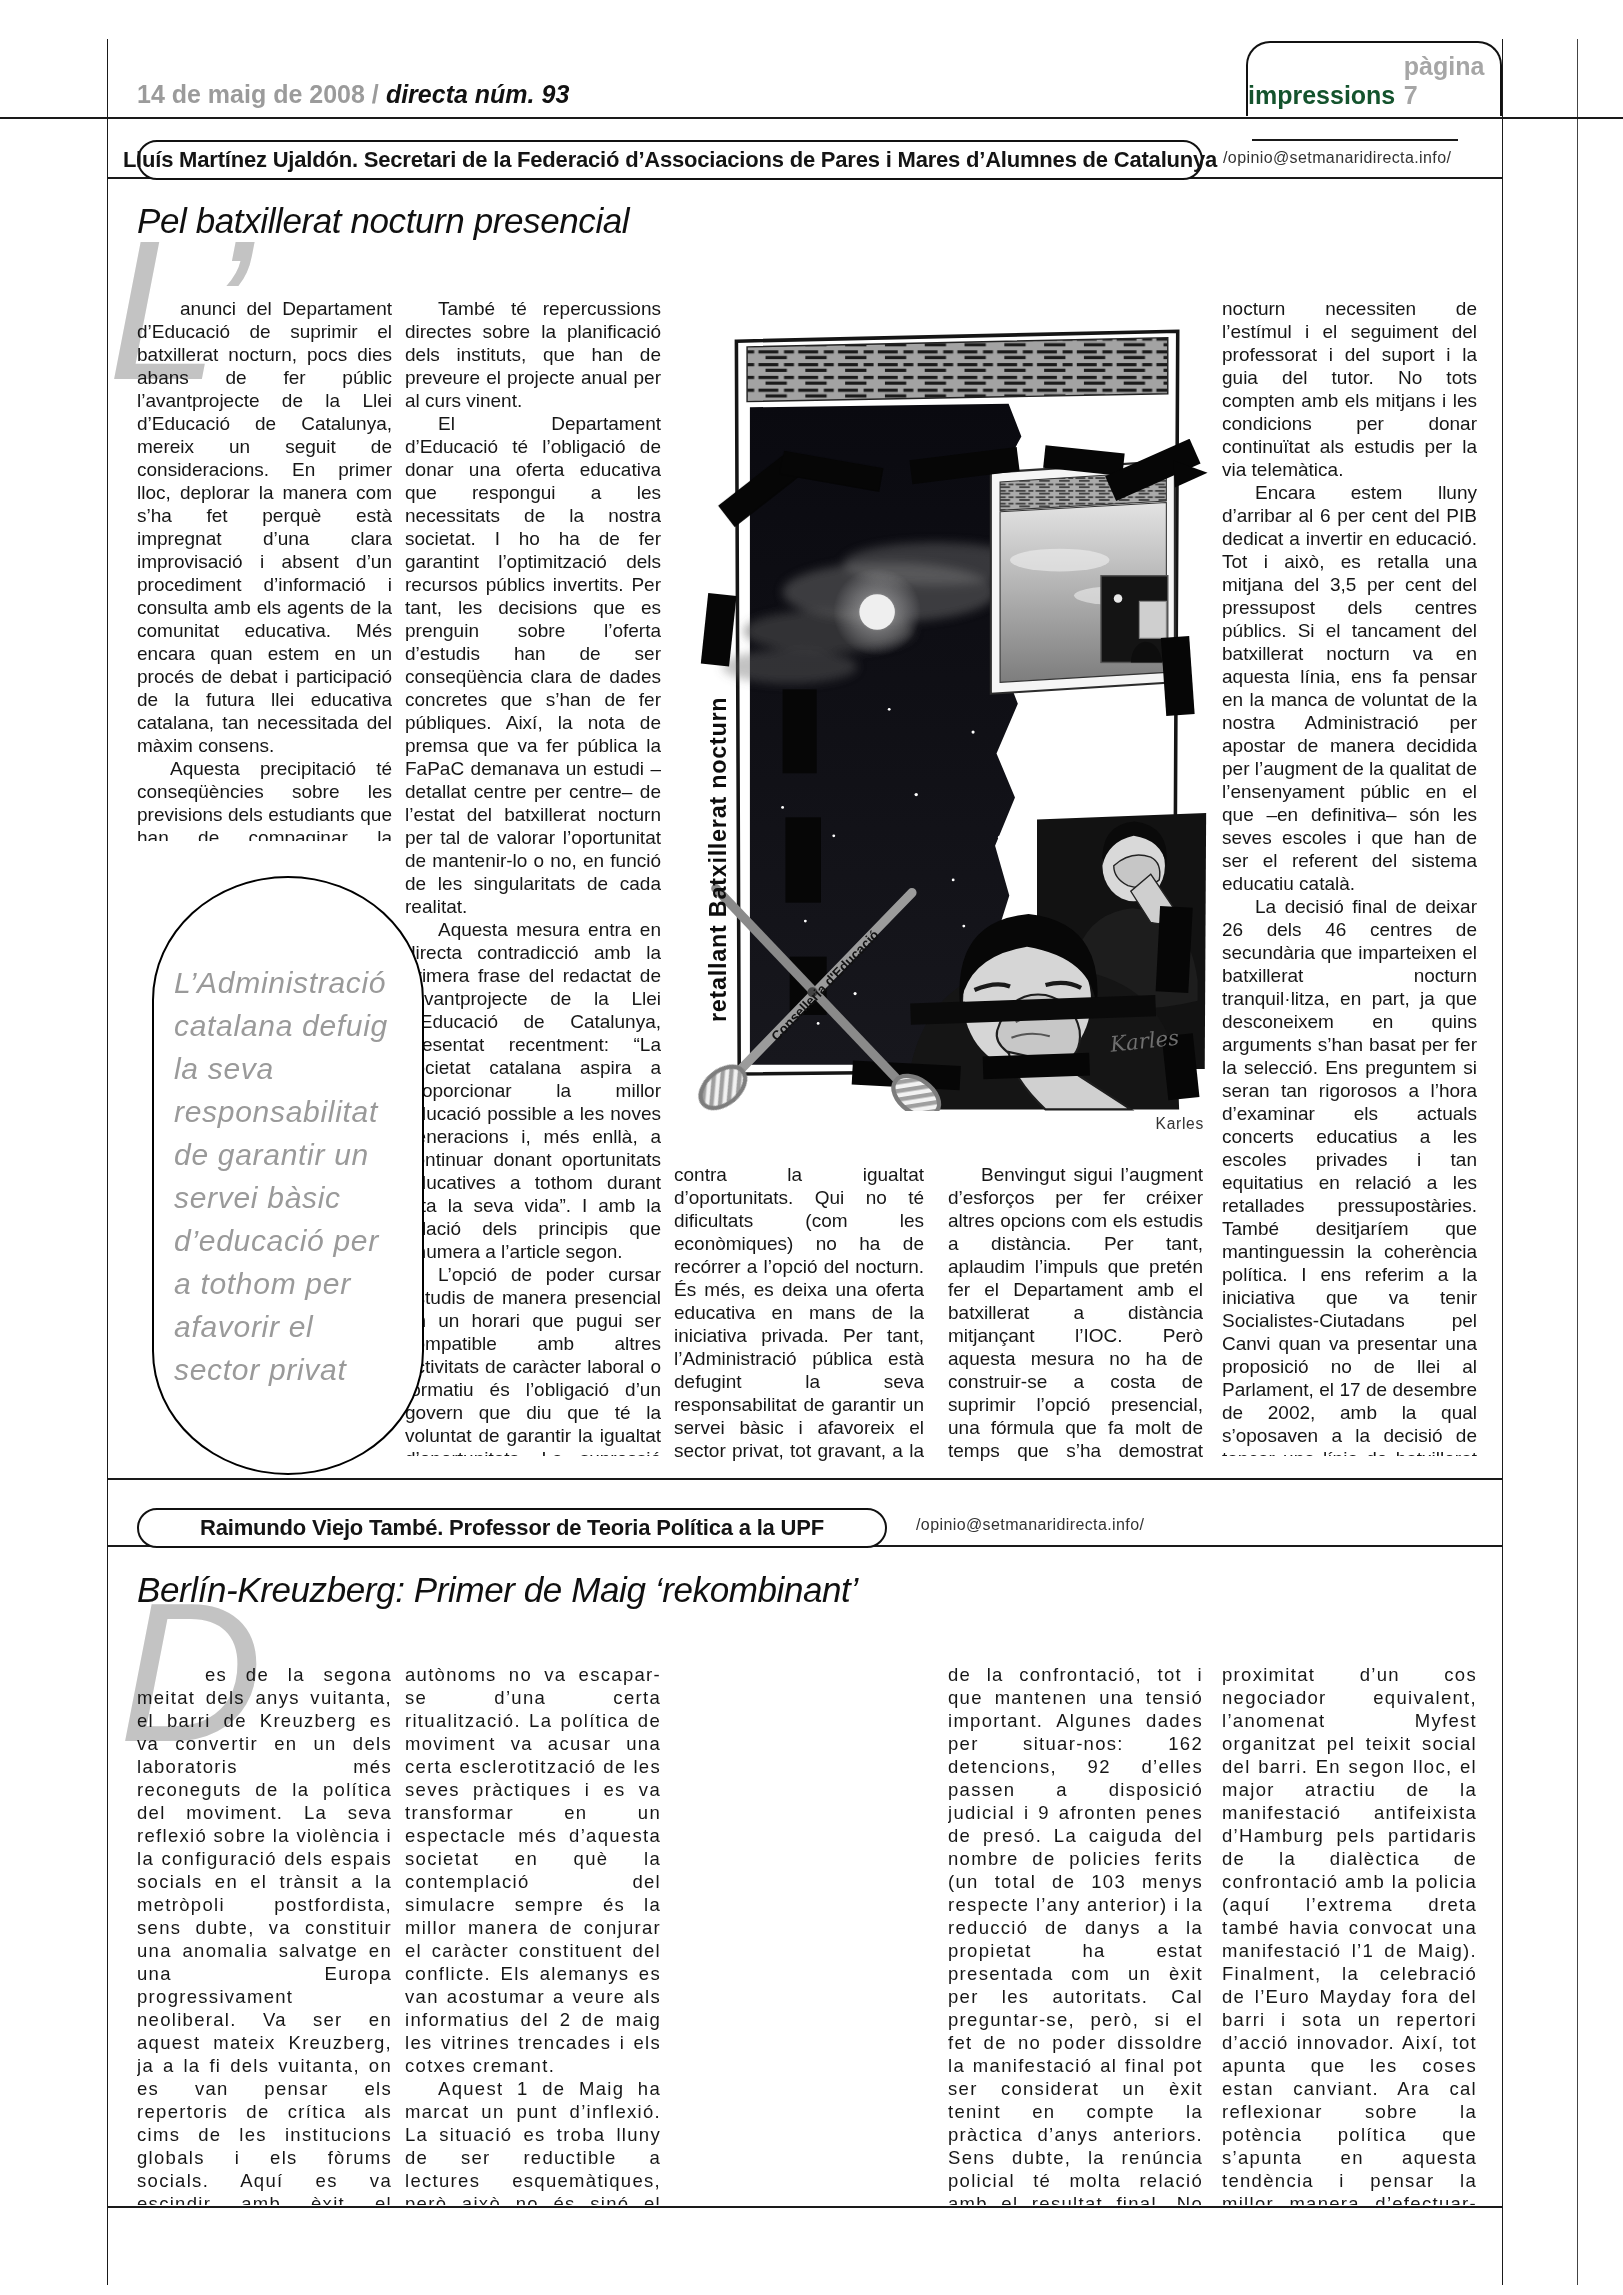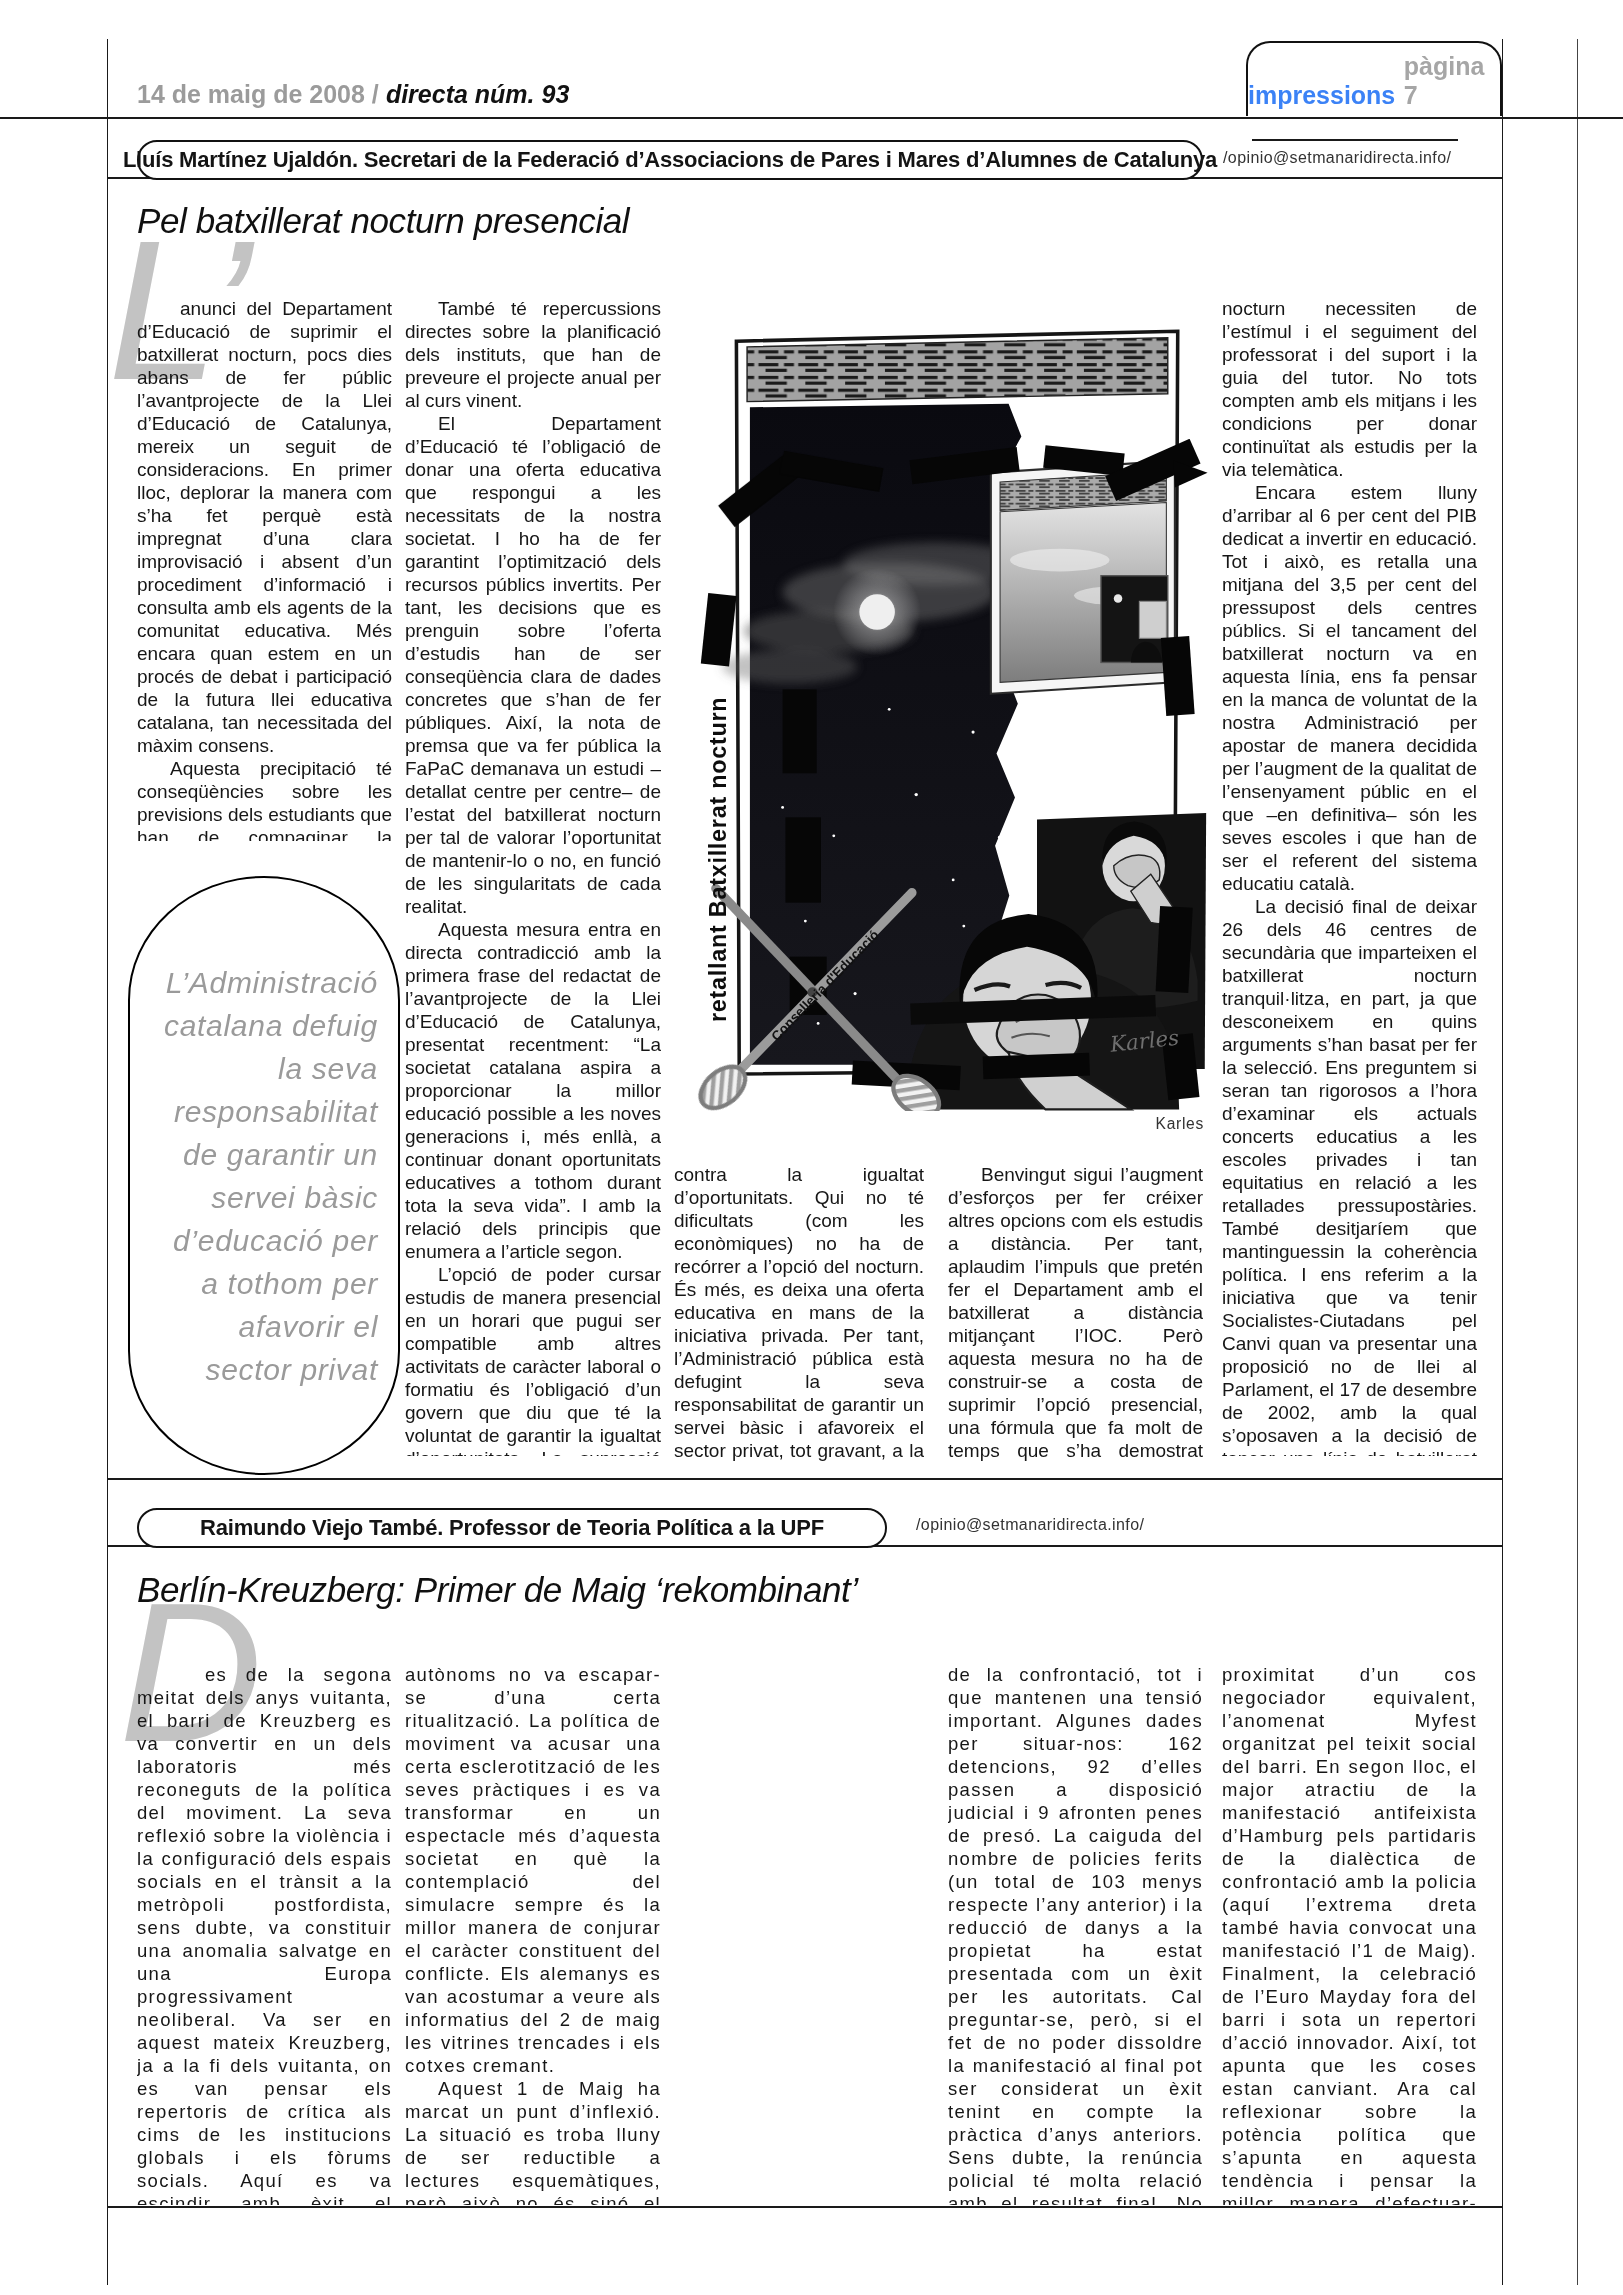--- a/index.html
+++ b/index.html
@@ -13,21 +13,21 @@
   
   .masthead{position:absolute; left:137px; top:80px; font-size:25px; font-weight:bold; letter-spacing:0;}
   .masthead .date{color:#9b9b9b;}
   .masthead .issue{color:#111; font-style:italic; margin-left:7.1px;}
   .section-tab{
     position:absolute; left:1246px; top:41px; width:256px; height:75px;
     border:2.8px solid #111; border-bottom:none; border-radius:24px 24px 0 0;
     display:flex; align-items:flex-end; justify-content:center; padding-bottom:5.7px; box-sizing:border-box;
     background:#fff; font-size:25px; font-weight:bold;
   }
-  .section-tab .sec{color:#3b82f6;}
+  .section-tab .sec{color:#14532d;}
   .section-tab .pg{color:#a6a6a6; margin-left:8.5px;}
 
   
   .pill{
     position:absolute; height:40px; border:2.8px solid #111; border-radius:24px;
     background:#fff; display:flex; align-items:center; padding:0 18.5px; box-sizing:border-box;
     font-weight:bold; font-size:22px; white-space:nowrap; letter-spacing:-0.2px; z-index:3;justify-content:center;
   }
   .email{position:absolute; font-size:16px; color:#333; letter-spacing:0.4px; z-index:3;}
 
@@ -39,22 +39,22 @@
   .col{position:absolute; overflow:hidden; z-index:1;}
   .col .para{margin:0; font-size:19px; line-height:23px; text-align:justify; color:#161616;}
   .col .para.ind{text-indent:33px;}
   .col.dc-l .para:first-child{text-indent:43px;}
   .col.dc-d .para:first-child{text-indent:68px;}
   .col.tracked .para{letter-spacing:1.3px; font-size:18.5px;}
 
   
   .pullquote{
     position:absolute; border:2.8px solid #000; background:#fff; box-sizing:border-box;
-    display:flex; align-items:center; justify-content:center; text-align:right;
-    font-style:italic; color:#9a9a9a; z-index:2;
+    display:flex; align-items:center; justify-content:center; text-align:left;
+    font-style:italic; color:#9a9a9a; z-index:2;margin-left:24px;
   }
   .pq1{border-radius:136px / 124px;}
   .pq2{border-radius:129px / 107px;}
   .pullquote .pqtext{font-size:30px; line-height:43px; letter-spacing:0.7px; padding:0 20px;}
 
   .illustration{position:absolute; left:676px; top:297px; width:533px; height:814px; z-index:1;}
   .illo-caption{position:absolute; left:676px; top:1115px; width:528px; text-align:right; font-size:15.6px; color:#333; letter-spacing:0.7px;}
 </style>
 </head>
 <body>

